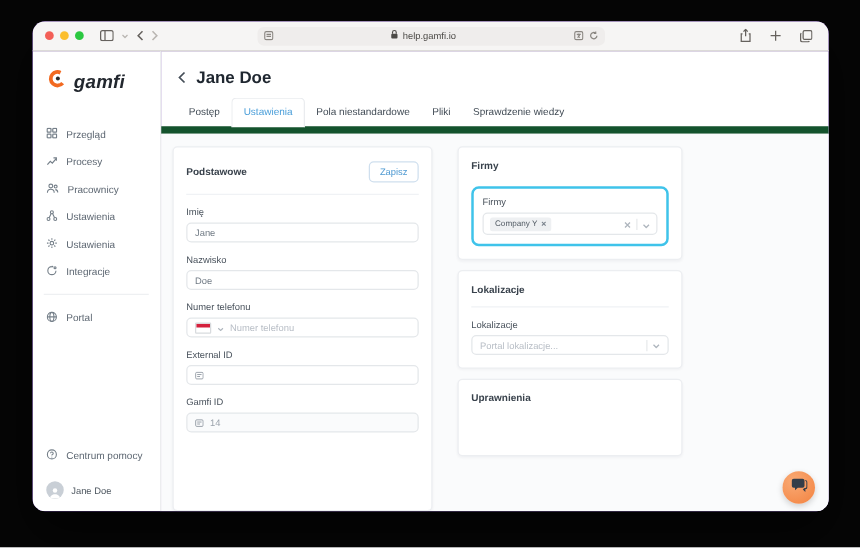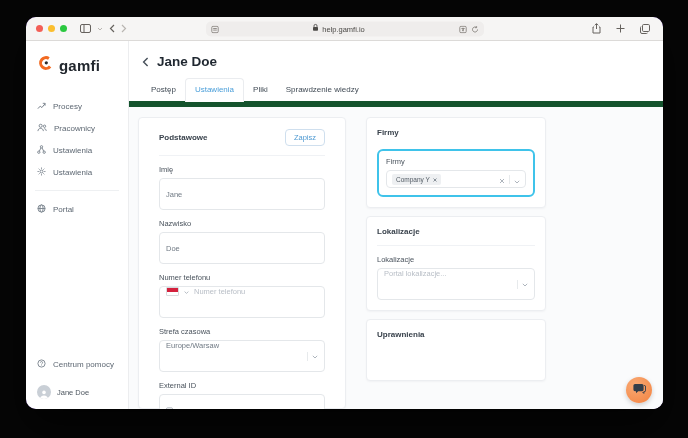--- a/index.html
+++ b/index.html
@@ -18,49 +18,49 @@
   .tbtn svg{display:block;}
   .tbtn.dim{color:#b9b5b1;}
   .urlbar{position:absolute;left:50%;top:50%;transform:translate(-50%,-50%);width:268px;height:15px;
     background:#efedec;border-radius:5px;display:flex;align-items:center;padding:0 5px;color:#8a8681;}
   .urlbar .center{flex:1;display:flex;align-items:center;justify-content:center;gap:3px;color:#4c4a47;font-size:7.5px;}
   .tb-right{margin-left:auto;display:flex;align-items:center;gap:9px;color:#66625e;}
   
   .app{flex:1;display:flex;min-height:0;}
   .sidebar{width:103px;flex:0 0 103px;background:#fff;border-right:1px solid #ecedef;
     display:flex;flex-direction:column;padding:12px 11px 10px 11px;box-sizing:border-box;}
-  .logo-row{display:flex;align-items:center;gap:5px;margin:2px 0 20px 1px;}
+  .logo-row{display:flex;align-items:center;gap:5px;margin:2px 0 20px 1px;font-style:italic;}
   .logo-text{font-size:15px;font-weight:700;color:#22272e;letter-spacing:.2px;}
   .snav{display:flex;align-items:center;gap:7px;padding:5.5px 0;color:#5d6772;font-size:8px;cursor:default;}
   .snav svg{flex:0 0 auto;color:#76808a;}
   .sdivider{border-top:1px solid #eef0f2;margin:7px -2px;}
   .spacer{flex:1;}
   .user-row{display:flex;align-items:center;gap:6px;margin-top:10px;}
   .avatar{width:14px;height:14px;border-radius:50%;background:#c9cfd6;display:flex;align-items:flex-end;justify-content:center;overflow:hidden;}
   .user-name{font-size:7.5px;color:#4d565f;}
   
   .main{flex:1;display:flex;flex-direction:column;min-width:0;background:#fff;}
   .page-head{display:flex;align-items:center;gap:8px;padding:13px 0 0 13px;}
   .back-btn{color:#454e58;display:flex;align-items:center;}
   .page-title{font-size:13.5px;font-weight:700;color:#1f2730;}
   .tabbar{display:flex;align-items:flex-end;margin-top:9px;padding-left:13px;border-bottom:6px solid #14532d;}
   .tab{font-size:8px;color:#414b55;padding:6px 9px 7px 9px;cursor:default;}
   .tab.active{color:#4a9ed9;background:#fff;border:1px solid #eaecef;border-bottom:1px solid #fff;
     border-radius:4px 4px 0 0;margin-bottom:-1px;}
   .content{flex:1;min-height:0;background:#fafbfc;display:flex;gap:20px;padding:10px 0 0 9px;overflow:hidden;}
   .card{background:#fff;border:1px solid #eceef1;border-radius:4px;box-shadow:0 1px 2px rgba(16,24,40,.04);box-sizing:border-box;}
   
-  .left-card{width:208px;flex:0 0 208px;padding:11px 20px;}
+  .left-card{width:208px;flex:0 0 208px;padding:11px 10px;}
   .card-head{display:flex;align-items:center;justify-content:space-between;}
   .card-title{font-size:8px;font-weight:700;color:#39424c;}
   .save-btn{font-size:7.5px;color:#4f9ad2;background:#fff;border:1px solid #cfdfee;border-radius:4px;padding:3px 8px;cursor:default;}
   .hdivider{border-top:1px solid #f0f2f5;margin:9px 0;}
   .field{margin-bottom:9px;}
   .flabel{font-size:7.5px;color:#49525c;margin-bottom:4px;}
-  .control{height:32px;border:1px solid #e4e7ea;border-radius:4px;display:flex;
+  .control{height:16px;border:1px solid #e4e7ea;border-radius:4px;display:flex;align-items:center;
     padding:0 6px;font-size:7.5px;color:#707a84;background:#fff;box-sizing:border-box;gap:5px;}
   .control input{border:none;outline:none;background:transparent;font:inherit;color:#707a84;width:100%;padding:0;}
   .control .ph{color:#b8bec6;}
   .control.disabled{background:#fafbfc;color:#9aa2ab;}
   .ctl-icon{color:#9aa2ab;display:flex;align-items:center;}
   .flag{width:11px;height:7px;border:0.5px solid #d8dbde;border-radius:1px;overflow:hidden;display:inline-block;}
   .flag .t{height:50%;background:#fff;}
   .flag .b{height:50%;background:#d4213d;}
   .sel-right{margin-left:auto;display:flex;align-items:center;gap:4px;color:#aeb5bd;}
   .sel-right .sep{width:1px;height:9px;background:#e7eaec;}
@@ -178,20 +178,31 @@
               <circle cx="8" cy="8" r="5.4" stroke="#f26a21" stroke-width="3" stroke-dasharray="24 10" transform="rotate(40 8 8)"></circle>
               <circle cx="8.3" cy="7.8" r="1.6" fill="#2b2b2b"></circle>
             </svg>
           </span>
           <span class="logo-text">gamfi</span>
         </div>
 
         <div class="snav">
           <span>
             <svg width="9" height="9" viewBox="0 0 10 10" fill="none" stroke="currentColor" stroke-width="1.1">
+              <rect x="0.8" y="0.8" width="3.4" height="3.4" rx="0.6"></rect>
+                <rect x="5.8" y="0.8" width="3.4" height="3.4" rx="0.6"></rect>
+              <rect x="0.8" y="5.8" width="3.4" height="3.4" rx="0.6"></rect>
+                <rect x="5.8" y="5.8" width="3.4" height="3.4" rx="0.6"></rect>
+            </svg>
+          </span>
+          <span>Przegląd</span>
+        </div>
+        <div class="snav">
+          <span>
+            <svg width="9" height="9" viewBox="0 0 10 10" fill="none" stroke="currentColor" stroke-width="1.1">
               <path d="M1 8.5l2.6-2.8 1.8 1.6L9 3"></path>
                 <path d="M6.4 2.6H9v2.6" stroke-width="1"></path>
             </svg>
           </span>
           <span>Procesy</span>
         </div>
         <div class="snav">
           <span>
             <svg width="10" height="9" viewBox="0 0 11 10" fill="none" stroke="currentColor" stroke-width="1">
               <circle cx="4" cy="3.1" r="1.7"></circle>
@@ -214,20 +225,30 @@
           <span>Ustawienia</span>
         </div>
         <div class="snav">
           <span>
             <svg width="9" height="9" viewBox="0 0 10 10" fill="none" stroke="currentColor" stroke-width="1">
               <circle cx="5" cy="5" r="1.6"></circle>
               <path d="M5 0.6v1.4M5 8v1.4M0.6 5H2M8 5h1.4M1.9 1.9l1 1M7.1 7.1l1 1M8.1 1.9l-1 1M2.9 7.1l-1 1"></path>
             </svg>
           </span>
           <span>Ustawienia</span>
+        </div>
+        <div class="snav">
+          <span>
+            <svg width="9" height="9" viewBox="0 0 10 10" fill="none" stroke="currentColor" stroke-width="1">
+              <path d="M8.6 5A3.6 3.6 0 1 1 5 1.4"></path>
+                <path d="M5 0.4v2L6.6 1.4z" fill="currentColor" stroke="none"></path>
+              <circle cx="7.8" cy="2.4" r="0.9"></circle>
+            </svg>
+          </span>
+          <span>Integracje</span>
         </div>
 
         <div class="sdivider"></div>
 
         <div class="snav">
           <span>
             <svg width="9" height="9" viewBox="0 0 10 10" fill="none" stroke="currentColor" stroke-width="1">
               <circle cx="5" cy="5" r="4"></circle>
                 <ellipse cx="5" cy="5" rx="1.8" ry="4"></ellipse>
                 <line x1="1" y1="5" x2="9" y2="5"></line>
@@ -266,20 +287,21 @@
             <svg width="7" height="10" viewBox="0 0 7 10" fill="none" stroke="currentColor" stroke-width="1.4">
                 <path d="M5.6 1L1.6 5l4 4"></path>
               </svg>
           </span>
           <span class="page-title">Jane Doe</span>
         </div>
 
         <div class="tabbar">
           <span class="tab">Postęp</span>
           <span class="tab active">Ustawienia</span>
+          <span class="tab">Pola niestandardowe</span>
           <span class="tab">Pliki</span>
           <span class="tab">Sprawdzenie wiedzy</span>
         </div>
 
         <div class="content">
 
           <div class="card left-card">
             <div class="card-head">
               <span class="card-title">Podstawowe</span>
               <button class="save-btn">Zapisz</button>
@@ -309,50 +331,37 @@
                 <span class="flag"><span class="t"></span><span class="b" style="display:block;height:50%;"></span></span>
                 <span style="color:#aeb5bd;">
                   <svg width="5" height="3" viewBox="0 0 5 3" fill="none" stroke="currentColor" stroke-width="0.9">
                       <path d="M0.6 0.6L2.5 2.4 4.4 0.6"></path>
                     </svg>
                 </span>
                 <span class="ph">Numer telefonu</span>
               </div>
             </div>
 
-            <div class="field">
-              <div class="flabel">Strefa czasowa</div>
-              <div class="control">
-                <span>Europe/Warsaw</span>
-                <span class="sel-right">
-                  <span class="sep"></span>
-                  <span>
-                    <svg width="6" height="4" viewBox="0 0 6 4" fill="none" stroke="currentColor" stroke-width="1">
-                        <path d="M0.8 0.8L3 3l2.2-2.2"></path>
-                      </svg>
-                  </span>
-                </span>
-              </div>
-            </div>
 
             <div class="field">
               <div class="flabel">External ID</div>
               <div class="control">
                 <span class="ctl-icon">
                   <svg width="7" height="7" viewBox="0 0 8 8" fill="none" stroke="currentColor" stroke-width="0.9">
                     <rect x="0.6" y="1" width="6.8" height="6" rx="1"></rect>
                       <line x1="2" y1="3" x2="6" y2="3"></line>
                       <line x1="2" y1="4.8" x2="4.6" y2="4.8"></line>
                   </svg>
                 </span>
                 <span></span>
               </div>
             </div>
 
             <div class="field">
+              <div class="flabel">Gamfi ID</div>
               <div class="control disabled">
                 <span class="ctl-icon">
                   <svg width="7" height="7" viewBox="0 0 8 8" fill="none" stroke="currentColor" stroke-width="0.9">
                     <rect x="0.6" y="1" width="6.8" height="6" rx="1"></rect>
                       <line x1="2" y1="3" x2="6" y2="3"></line>
                       <line x1="2" y1="4.8" x2="4.6" y2="4.8"></line>
                   </svg>
                 </span>
                 <span>14</span>
               </div>

